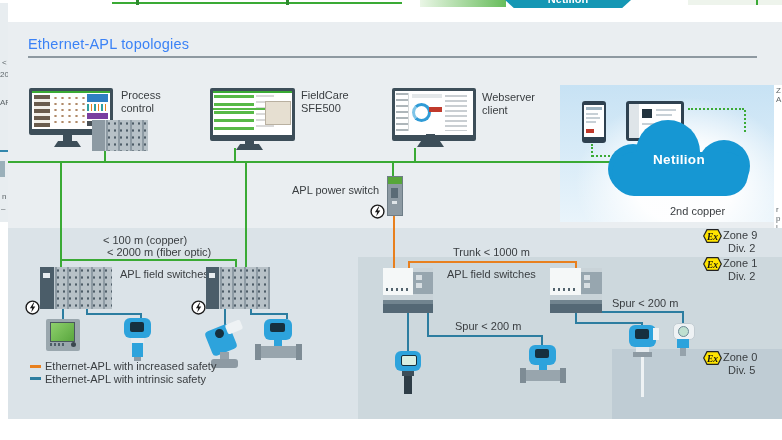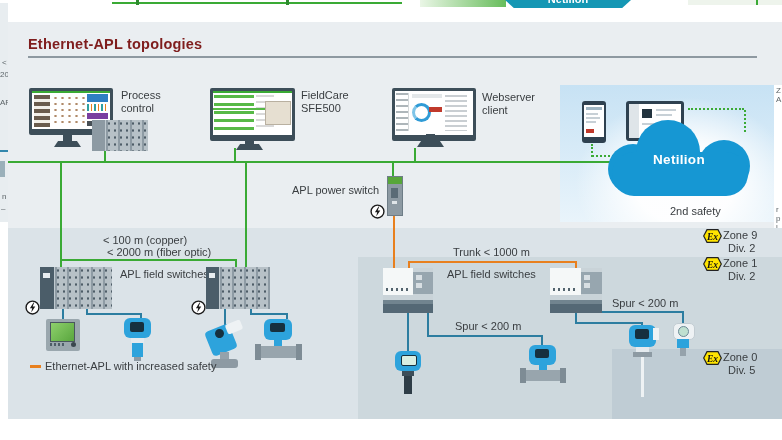--- a/index.html
+++ b/index.html
@@ -1,20 +1,20 @@
 <!DOCTYPE html>
 <html style="--green: #3aaa35; --orange: #e8801e; --blue: #2c7da0; --cloud: #1697d3; --panel: #eaeef1; --zone2: #dbe3e8; --zone1: #cdd8dd; --zone0: #bfccd4; --txt: #393d40; --frame: #3d4e59; --devblue: #2da3dc; --devnavy: #16303e; --gray1: #95a2ab; --exy: #ffe400;"><head>
 <meta charset="utf-8">
 <style>
   html,body{margin:0;padding:0;background:#fff;}
   .stage{position:relative;width:782px;height:440px;background:#fff;overflow:hidden;
          font-family:"Liberation Sans","DejaVu Sans",sans-serif;color:var(--txt);}
   .abs{position:absolute;}
   .lbl{font-size:11px;line-height:12.5px;color:var(--txt);white-space:pre;}
-  .title{font-size:14.5px;font-weight:bold;color:#7f1d1d;letter-spacing:.2px;}
+  .title{font-size:14.5px;font-weight:normal;color:#3b82f6;letter-spacing:.2px;}
   .rule{background:#8e99a1;height:1.5px;}
   
   .p-main{background:var(--panel);}
   .p-z2{background:var(--zone2);}
   .p-z1{background:var(--zone1);}
   .p-z0{background:var(--zone0);}
   .sky{background:
        radial-gradient(ellipse at 58% 72%, rgba(255,255,255,.95) 0 28%, rgba(255,255,255,0) 62%),
        linear-gradient(180deg,#c7e2f4,#e9f4fb);}
   
@@ -291,21 +291,21 @@
   <div class="abs dotH" style="left:688px;top:108px;width:56px;"></div>
   <div class="abs dotV" style="left:744px;top:110px;height:22px;"></div>
 
   <div class="abs" style="left:608px;top:120px;width:142px;height:76px;">
     <div class="abs cl" style="left:0;top:24px;width:50px;height:50px;"></div>
     <div class="abs cl" style="left:28px;top:0;width:64px;height:64px;"></div>
     <div class="abs cl" style="left:90px;top:20px;width:52px;height:52px;"></div>
     <div class="abs cl" style="left:4px;top:32px;width:136px;height:44px;border-radius:22px;"></div>
     <div class="abs cloudtxt" style="left:0;top:32px;width:142px;text-align:center;">Netilion</div>
   </div>
-  <div class="abs lbl" style="left:670px;top:205px;">2nd safety</div>
+  <div class="abs lbl" style="left:670px;top:205px;">2nd copper</div>
 
   <div class="abs" style="left:774px;top:85px;width:8px;height:143px;background:#fff;overflow:hidden;">
     <div class="abs frag" style="left:2px;top:1px;">Z</div>
     <div class="abs frag" style="left:2px;top:10px;">A</div>
     <div class="abs frag" style="left:2px;top:120px;">r</div>
     <div class="abs frag" style="left:2px;top:129px;">p</div>
     <div class="abs frag" style="left:2px;top:138px;">l</div>
   </div>
 
   <svg class="abs exsvg" style="left:703px;top:229px;" width="19" height="14" viewBox="0 0 19 14">
@@ -327,15 +327,19 @@
     <text x="9.5" y="10.6" font-size="9.5" font-style="italic" font-weight="bold" text-anchor="middle" fill="#111">Ex</text>
   </svg>
   <div class="abs lbl" style="left:723px;top:351px;">Zone 0</div>
   <div class="abs lbl" style="left:728px;top:364px;">Div. 5</div>
 
   <div class="abs" style="left:30px;top:360px;">
     <div style="display:flex;gap:4px;">
       <div class="legend-sw" style="background:var(--orange);"></div>
       <div class="lbl">Ethernet-APL with increased safety</div>
     </div>
+    <div style="display:flex;gap:4px;">
+      <div class="legend-sw" style="background:var(--blue);"></div>
+      <div class="lbl">Ethernet-APL with intrinsic safety</div>
+    </div>
   </div>
 
 </div>
 
 </body></html>

